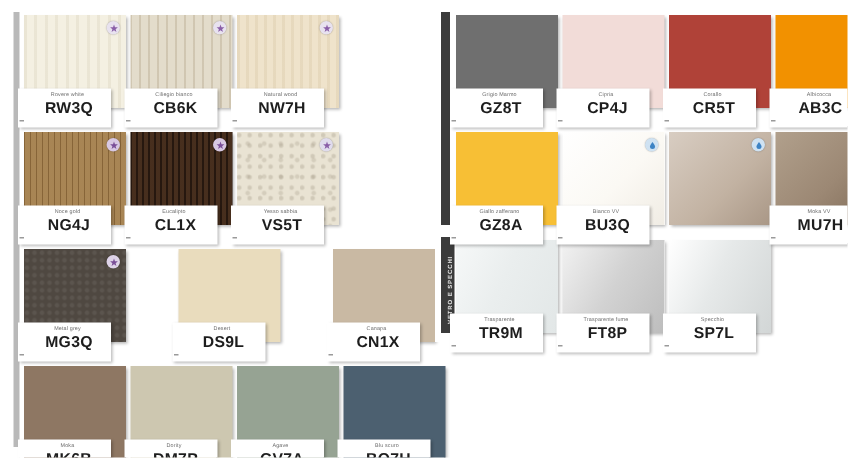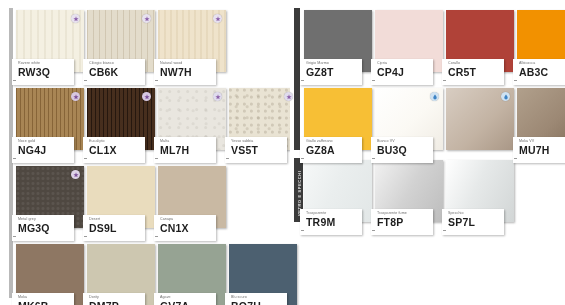--- a/index.html
+++ b/index.html
@@ -13,21 +13,21 @@
   #panel-right{left:290px;top:0;width:244px;height:228px;}
 
   
   .spine{position:absolute;background:#3b3b3b;}
   .spine.light{background:#b9b9b9;}
 
   .block{position:absolute;}
 
   
   .row{position:absolute;left:0;top:0;display:flex;}
-  .cell{position:relative;margin-right:3px;}
+  .cell{position:relative;margin-right:3px;text-align:center;}
 
   .sample{position:relative;width:68px;height:62px;overflow:hidden;
           box-shadow:1px 1px 2px rgba(0,0,0,.30);}
   .sample .grain{position:absolute;inset:0;}
 
   
   .caption{position:absolute;left:-4px;bottom:-13px;width:62px;height:26px;
            background:#ffffff;box-shadow:1px 1px 2px rgba(0,0,0,.28);
            padding:2px 0 0 6px;box-sizing:border-box;z-index:3;}
   .cap-desc{font-size:3.6px;line-height:5px;color:#6d6d6d;letter-spacing:.1px;
@@ -136,54 +136,39 @@
                 </svg>
             </div>
           </div>
           <div class="caption">
             <div class="cap-tick"></div>
             <div class="cap-desc">Eucalipto</div>
             <div class="cap-code">CL1X</div>
           </div>
         </div>
 
-        <div class="cell">
-          <div class="sample" style="background:#e9e6df;">
-            <div class="grain" style="background:radial-gradient(circle at 30% 40%,rgba(160,155,145,.18) 0 1px,transparent 2px),radial-gradient(circle at 70% 75%,rgba(160,155,145,.16) 0 1px,transparent 2px);background-size:9px 9px,13px 13px;"></div>
-            <div class="badge" style="background:#e0dced;">
-              <svg width="6" height="6" viewBox="0 0 10 10">
-                  <path d="M5 0.6 6.1 3.6 9.3 3.7 6.8 5.7 7.7 8.8 5 7 2.3 8.8 3.2 5.7 0.7 3.7 3.9 3.6Z" fill="#8a5fa8"></path>
-                </svg>
-            </div>
-          </div>
-          <div class="caption">
-            <div class="cap-tick"></div>
-            <div class="cap-desc">Malta</div>
-            <div class="cap-code">ML7H</div>
-          </div>
-        </div>
 
         <div class="cell">
           <div class="sample" style="background:#e9e3d3;">
             <div class="grain" style="background:radial-gradient(circle at 20% 30%,rgba(150,140,120,.30) 0 1px,transparent 2px),radial-gradient(circle at 65% 70%,rgba(150,140,120,.25) 0 1px,transparent 2px);background-size:7px 7px,11px 11px;"></div>
             <div class="badge" style="background:#e0dced;">
               <svg width="6" height="6" viewBox="0 0 10 10">
                   <path d="M5 0.6 6.1 3.6 9.3 3.7 6.8 5.7 7.7 8.8 5 7 2.3 8.8 3.2 5.7 0.7 3.7 3.9 3.6Z" fill="#8a5fa8"></path>
                 </svg>
             </div>
           </div>
           <div class="caption">
             <div class="cap-tick"></div>
             <div class="cap-desc">Yesso sabbia</div>
             <div class="cap-code">VS5T</div>
           </div>
         </div>
       </div>
 
-      <div class="row" style="top:156px;">
+      <div class="row" style="top:156px;gap:32px;">
         <div class="cell">
           <div class="sample" style="background:#4f4841;">
             <div class="grain" style="background:radial-gradient(circle at 40% 50%,rgba(255,255,255,.07) 0 1px,transparent 2px);background-size:5px 5px;"></div>
             <div class="badge" style="background:#ded3e8;">
               <svg width="6" height="6" viewBox="0 0 10 10">
                   <path d="M5 0.6 6.1 3.6 9.3 3.7 6.8 5.7 7.7 8.8 5 7 2.3 8.8 3.2 5.7 0.7 3.7 3.9 3.6Z" fill="#7a4f98"></path>
                 </svg>
             </div>
           </div>
           <div class="caption">

